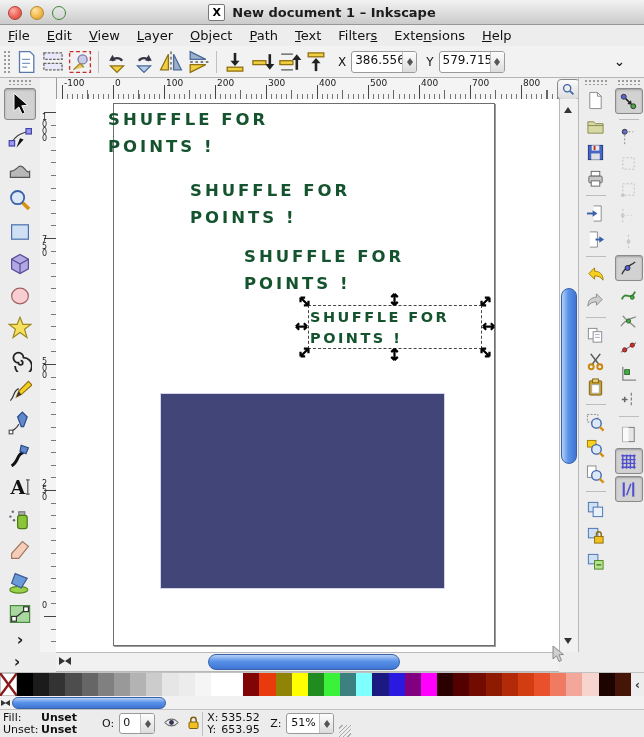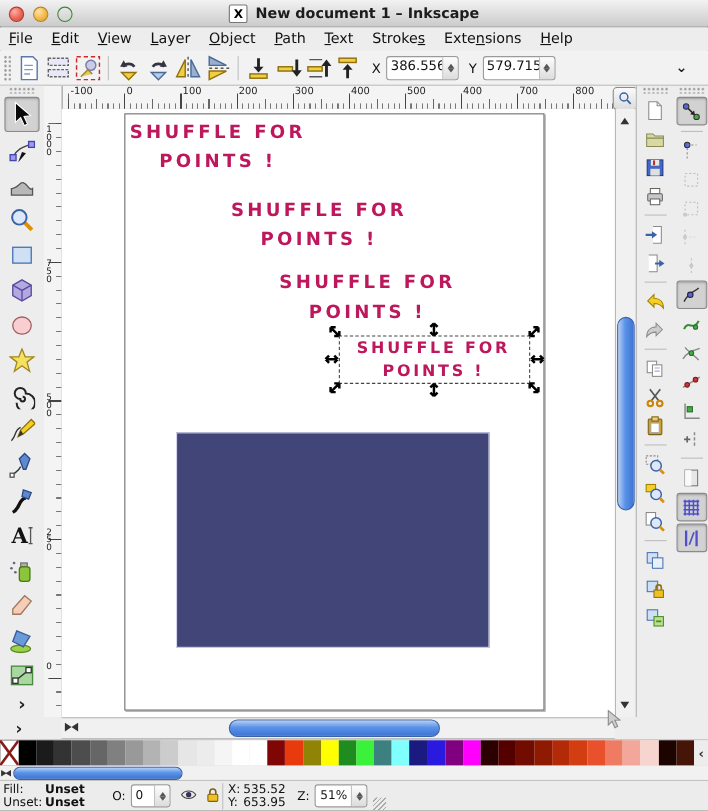--- a/index.html
+++ b/index.html
@@ -62,21 +62,21 @@
     background-image:radial-gradient(#9a9a9a 1px,transparent 1.2px);background-size:4px 4px;}
   .tool{width:30px;height:30px;margin:1px 0;border-radius:3px;display:flex;align-items:center;justify-content:center;}
   .tool .ic{width:24px;height:24px;}
   .pressed{background:#d2d2d2;border:1px solid #8a8a8a;box-shadow:inset 0 1px 2px rgba(0,0,0,.25);}
   .chev{font-weight:bold;color:#222;}
   .toolbox-chev{margin-top:auto;margin-bottom:4px;}
   
   .canvas{position:absolute;left:56px;top:99px;width:503px;height:553px;background:#fff;overflow:hidden;}
   .page{position:absolute;left:57px;top:4px;width:380px;height:541px;background:#fff;
     border:1px solid #6e6e6e;box-shadow:1px 1px 0 #9a9a9a;}
-  .shout{position:absolute;font-weight:bold;color:#be185d;text-align:center;
+  .shout{position:absolute;font-weight:bold;color:#14532d;text-align:left;
     letter-spacing:3px;font-size:16.5px;line-height:27px;font-family:"DejaVu Sans",sans-serif;}
   .shout4{font-size:14.5px;line-height:21px;letter-spacing:2.5px;}
   .bluerect{position:absolute;left:104px;top:294px;width:283px;height:194px;background:#414577;border:1px solid #d4d4ea;}
   .selection{position:absolute;left:252px;top:206px;width:172px;height:42px;border:1px dashed #444;}
   .handle{position:absolute;width:15px;height:15px;display:flex;align-items:center;justify-content:center;}
   .handle svg{width:15px;height:15px;}
   .h-tl{left:-12px;top:-12px;transform:rotate(45deg);}
   .h-tm{left:calc(50% - 8px);top:-14px;transform:rotate(90deg);}
   .h-tr{right:-12px;top:-12px;transform:rotate(-45deg);}
   .h-ml{left:-15px;top:calc(50% - 8px);}
@@ -171,21 +171,21 @@
       <span class="menu-item" style="--i: 2;"><span></span><span class="mu">V</span><span>iew</span></span>
 
       <span class="menu-item" style="--i: 3;"><span></span><span class="mu">L</span><span>ayer</span></span>
 
       <span class="menu-item" style="--i: 4;"><span></span><span class="mu">O</span><span>bject</span></span>
 
       <span class="menu-item" style="--i: 5;"><span></span><span class="mu">P</span><span>ath</span></span>
 
       <span class="menu-item" style="--i: 6;"><span></span><span class="mu">T</span><span>ext</span></span>
 
-      <span class="menu-item" style="--i: 7;"><span>Stroke</span><span class="mu">s</span><span></span></span>
+      <span class="menu-item" style="--i: 7;"><span>Filter</span><span class="mu">s</span><span></span></span>
 
       <span class="menu-item" style="--i: 8;"><span>Exte</span><span class="mu">n</span><span>sions</span></span>
 
       <span class="menu-item" style="--i: 9;"><span></span><span class="mu">H</span><span>elp</span></span>
     </div>
 
   <div class="toolbar">
     <div class="grip-v"></div>
     <div class="tbtn">
       <svg class="ic" viewBox="0 0 20 20">

